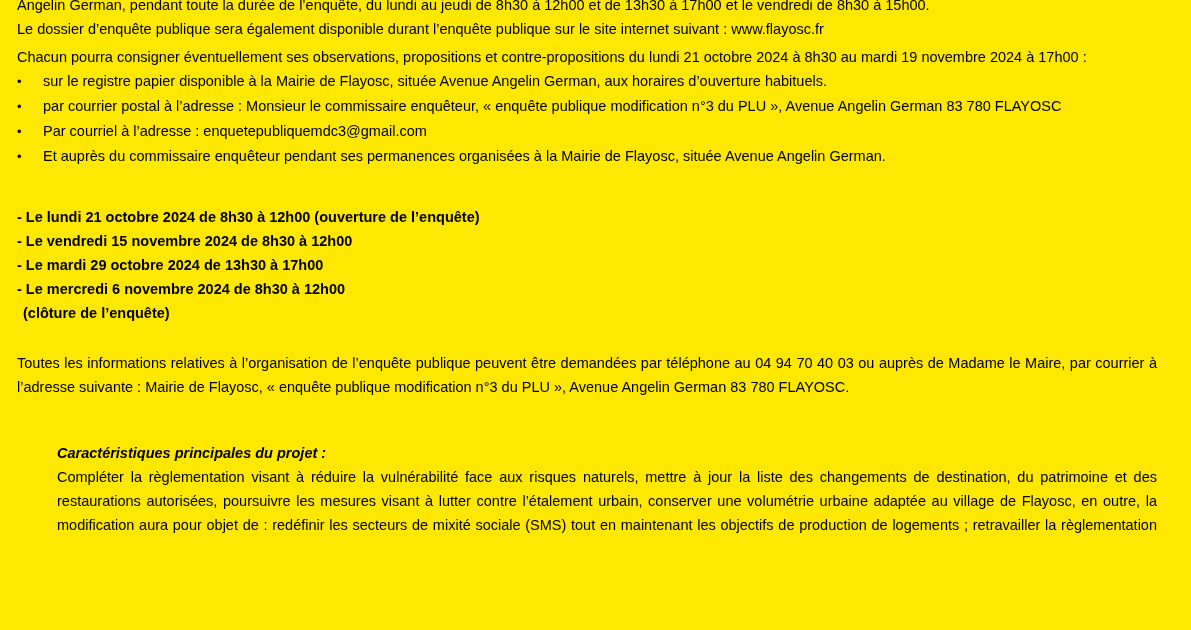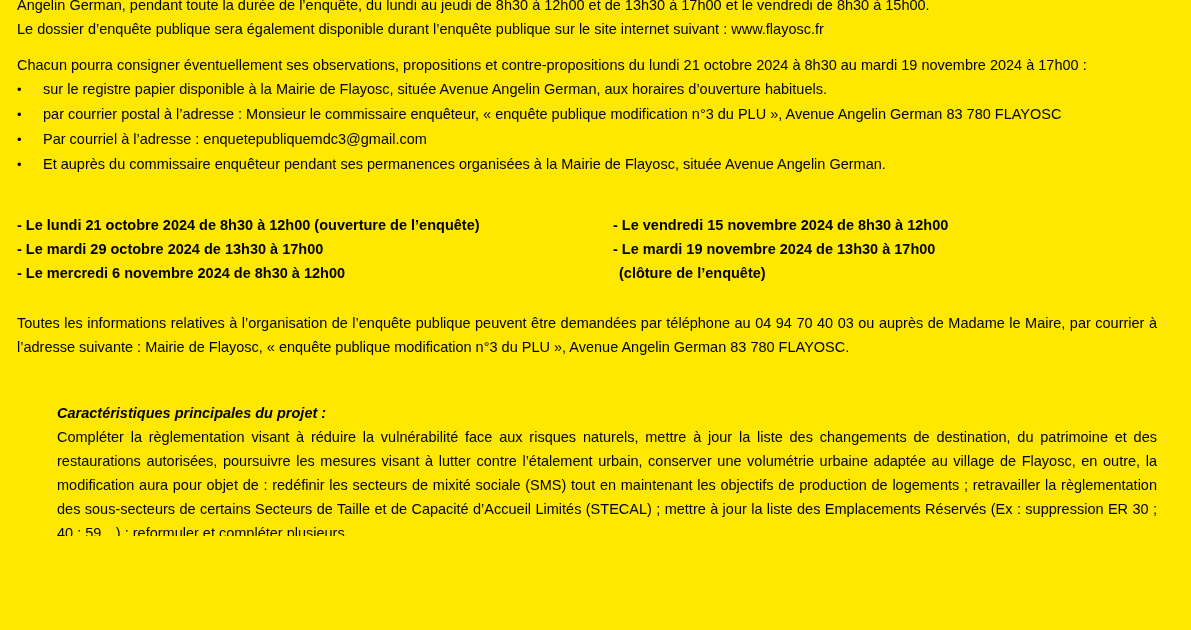--- a/index.html
+++ b/index.html
@@ -24,44 +24,44 @@
     position: absolute;
     left: 17px;
     top: -7px;
     width: 1140px;
     font-size: 14.5px;
     line-height: 24px;
   }
   .line-nowrap { white-space: nowrap; }
   .justify { text-align: justify; }
 
-  .para-chacun { margin-top: 12px; }
+  .para-chacun { margin-top: 4px; }
 
   .bullet-line { text-align: justify; }
   .bullet-marker {
     display: inline-block;
     width: 26px;
     font-size: 13px;
   }
 
   .permanences {
     margin-top: 36px;
     font-weight: bold;
   }
   .permanences-heading {
     white-space: pre-wrap;
   }
-  .sched-row { display: flex; }
+  .sched-row { display: flex; flex-direction: column; }
   .sched-left {
     flex: none;
     width: 596px;
     white-space: nowrap;
   }
   .sched-right { white-space: nowrap; }
-  .sched-right.indent { padding-left: 6px; text-align: right; }
+  .sched-right.indent { padding-left: 6px; }
 
   .para-contact { margin-top: 26px; }
 
   .caracteristiques { margin-top: 42px; margin-left: 40px; }
   .carac-heading {
     font-weight: bold;
     font-style: italic;
     white-space: nowrap;
   }
 </style>
@@ -93,21 +93,20 @@
       </div>
     </div>
 
     <div class="permanences">
       <div class="sched-row">
         <div class="sched-left">- Le lundi 21 octobre 2024 de 8h30 à 12h00 (ouverture de l’enquête)</div>
         <div class="sched-right">- Le vendredi 15 novembre 2024 de 8h30 à 12h00</div>
       </div>
       <div class="sched-row">
         <div class="sched-left">- Le mardi 29 octobre 2024 de 13h30 à 17h00</div>
-        <div class="sched-right">- Le mardi 19 novembre 2024 de 13h30 à 17h00</div>
       </div>
       <div class="sched-row">
         <div class="sched-left">- Le mercredi 6 novembre 2024 de 8h30 à 12h00</div>
         <div class="sched-right indent">(clôture de l’enquête)</div>
       </div>
     </div>
 
     <div class="para-contact justify">Toutes les informations relatives à l’organisation de l’enquête publique peuvent être demandées par téléphone au 04 94 70 40 03 ou auprès de Madame le Maire, par courrier à l’adresse suivante : Mairie de Flayosc, « enquête publique modification n°3 du PLU », Avenue Angelin German 83 780 FLAYOSC.</div>
 
     <div class="caracteristiques">

